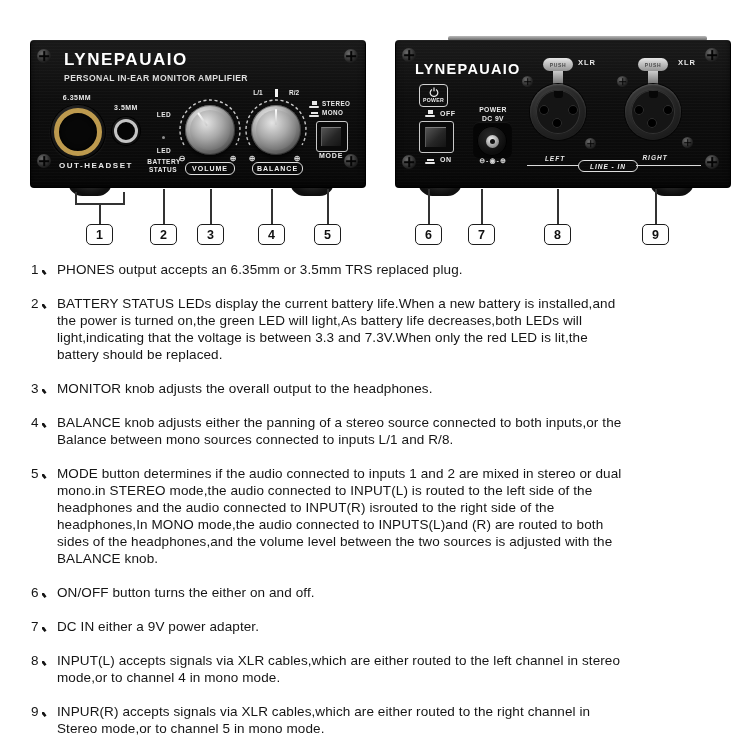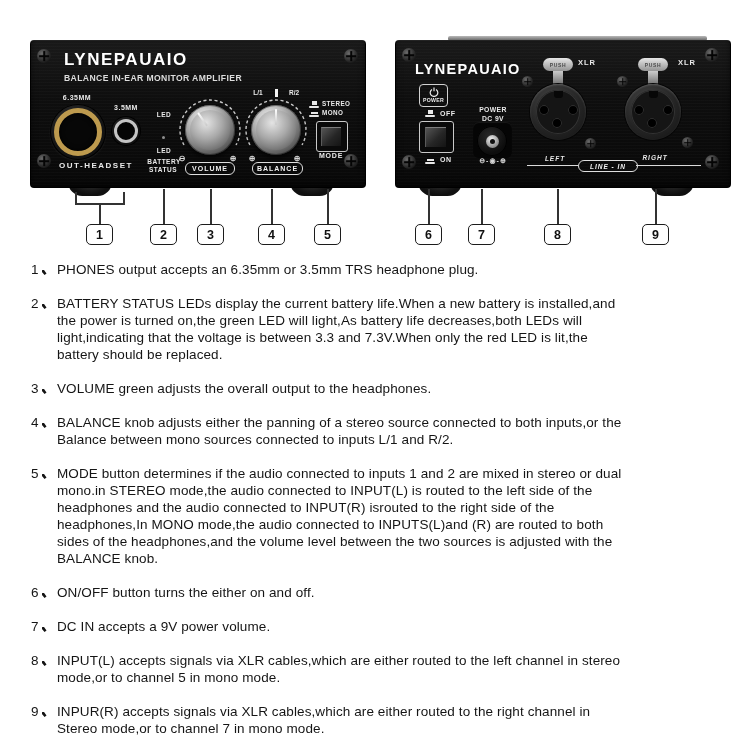--- a/index.html
+++ b/index.html
@@ -77,21 +77,21 @@
   <div class="foot" style="left:650px;top:176px;"></div>
   <div class="topstrip" style="left:448px;top:36px;width:259px;"></div>
 
   <div class="panel" style="left:30px;top:40px;">
     <div class="screw" style="left:7px;top:9px;"></div>
     <div class="screw" style="left:314px;top:9px;"></div>
     <div class="screw" style="left:7px;top:114px;"></div>
     <div class="screw" style="left:314px;top:114px;"></div>
 
     <span class="pl" style="left:34px;top:11px;font-size:17px;letter-spacing:1.5px;color:#fff;">LYNEPAUAIO</span>
-    <span class="pl" style="left:34px;top:34px;font-size:8.6px;letter-spacing:.4px;color:#dedede;">BALANCE IN-EAR MONITOR AMPLIFIER</span>
+    <span class="pl" style="left:34px;top:34px;font-size:8.6px;letter-spacing:.4px;color:#dedede;">PERSONAL IN-EAR MONITOR AMPLIFIER</span>
 
     <span class="pl cx" style="left:47px;top:54px;font-size:7px;letter-spacing:.5px;">6.35MM</span>
     <div class="jackring" style="left:20px;top:64px;width:56px;height:56px;background:radial-gradient(circle at 40% 32%,#2e2e2e,#151515 55%,#0a0a0a);box-shadow:0 1px 2px rgba(255,255,255,.08), inset 0 0 0 1px #000;">
       <div class="jackring" style="position:static;width:38px;height:38px;border:5px solid #bd9a4e;background:#070707;box-shadow:inset 0 0 5px #000;border-radius:50%;"></div>
     </div>
 
     <span class="pl cx" style="left:96px;top:64px;font-size:7px;letter-spacing:.5px;">3.5MM</span>
     <div class="jackring" style="left:81px;top:76px;width:30px;height:30px;background:radial-gradient(circle at 40% 32%,#262626,#101010 60%);box-shadow:inset 0 0 0 1px #000;">
       <div class="jackring" style="position:static;width:18px;height:18px;border:3px solid #c4c4c4;background:#050505;border-radius:50%;"></div>
     </div>
@@ -234,46 +234,46 @@
   <div class="cbox" style="left:468px;top:224px;">7</div>
   <div class="cbox" style="left:544px;top:224px;">8</div>
   <div class="cbox" style="left:642px;top:224px;">9</div>
 
   <div id="desc">
     <div class="desc-item">
       <span class="desc-num">
           <span>1</span>
           <span class="enummark"></span>
         </span>
-      <span class="desc-text">PHONES output accepts an 6.35mm or 3.5mm TRS headphone plug.</span>
+      <span class="desc-text">PHONES output accepts an 6.35mm or 3.5mm TRS replaced plug.</span>
     </div>
     <div class="desc-item">
       <span class="desc-num">
           <span>2</span>
           <span class="enummark"></span>
         </span>
       <span class="desc-text">BATTERY STATUS LEDs display the current battery life.When a new battery is installed,and
 the power is turned on,the green LED will light,As battery life decreases,both LEDs will
 light,indicating that the voltage is between 3.3 and 7.3V.When only the red LED is lit,the
 battery should be replaced.</span>
     </div>
     <div class="desc-item">
       <span class="desc-num">
           <span>3</span>
           <span class="enummark"></span>
         </span>
-      <span class="desc-text">VOLUME green adjusts the overall output to the headphones.</span>
+      <span class="desc-text">MONITOR knob adjusts the overall output to the headphones.</span>
     </div>
     <div class="desc-item">
       <span class="desc-num">
           <span>4</span>
           <span class="enummark"></span>
         </span>
       <span class="desc-text">BALANCE knob adjusts either the panning of a stereo source connected to both inputs,or the
-Balance between mono sources connected to inputs L/1 and R/2.</span>
+Balance between mono sources connected to inputs L/1 and R/8.</span>
     </div>
     <div class="desc-item">
       <span class="desc-num">
           <span>5</span>
           <span class="enummark"></span>
         </span>
       <span class="desc-text">MODE button determines if the audio connected to inputs 1 and 2 are mixed in stereo or dual
 mono.in STEREO mode,the audio connected to INPUT(L) is routed to the left side of the
 headphones and the audio connected to INPUT(R) isrouted to the right side of the
 headphones,In MONO mode,the audio connected to INPUTS(L)and (R) are routed to both
@@ -285,33 +285,33 @@
           <span>6</span>
           <span class="enummark"></span>
         </span>
       <span class="desc-text">ON/OFF button turns the either on and off.</span>
     </div>
     <div class="desc-item">
       <span class="desc-num">
           <span>7</span>
           <span class="enummark"></span>
         </span>
-      <span class="desc-text">DC IN accepts a 9V power volume.</span>
+      <span class="desc-text">DC IN either a 9V power adapter.</span>
     </div>
     <div class="desc-item">
       <span class="desc-num">
           <span>8</span>
           <span class="enummark"></span>
         </span>
       <span class="desc-text">INPUT(L) accepts signals via XLR cables,which are either routed to the left channel in stereo
-mode,or to channel 5 in mono mode.</span>
+mode,or to channel 4 in mono mode.</span>
     </div>
     <div class="desc-item">
       <span class="desc-num">
           <span>9</span>
           <span class="enummark"></span>
         </span>
       <span class="desc-text">INPUR(R) accepts signals via XLR cables,which are either routed to the right channel in
-Stereo mode,or to channel 7 in mono mode.</span>
+Stereo mode,or to channel 5 in mono mode.</span>
     </div>
   </div>
 
 </div>
 
 </body></html>

